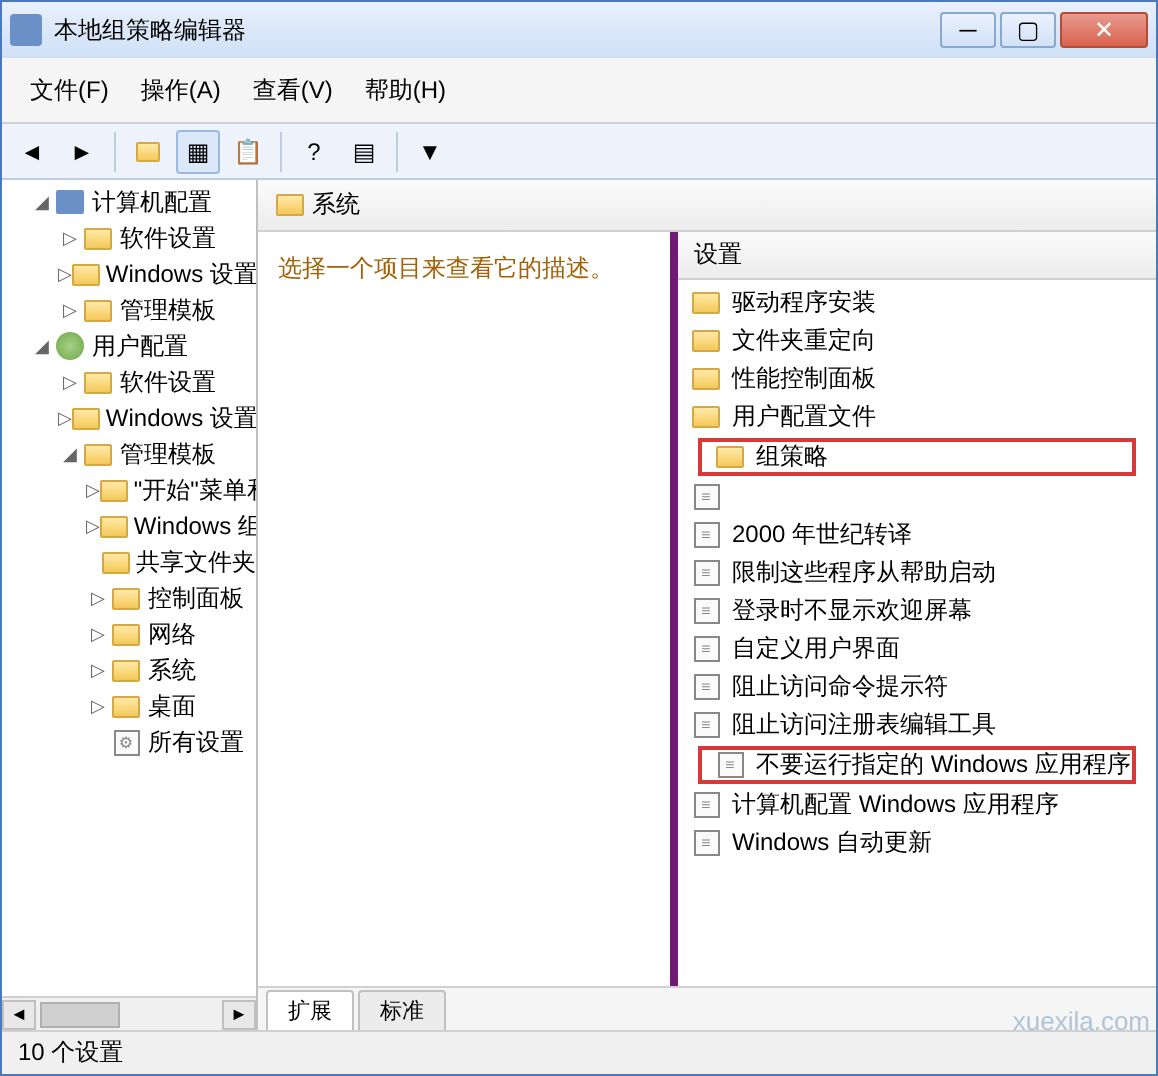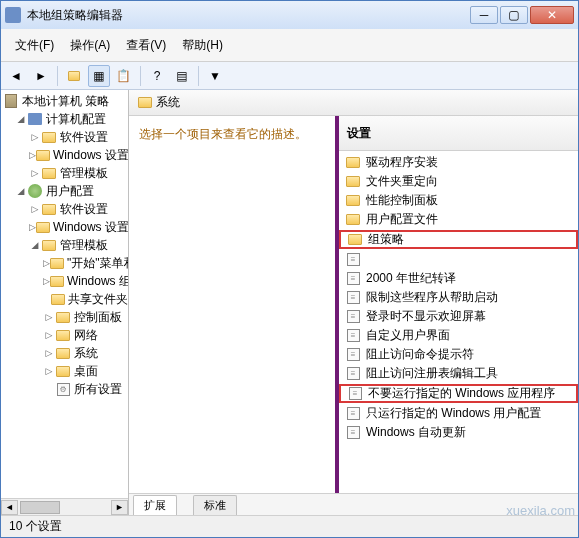--- a/index.html
+++ b/index.html
@@ -28,28 +28,28 @@
 .book-ico{width:12px;height:14px;background:linear-gradient(#c8b890,#a89870);border:1px solid #887858}
 .i1{padding-left:14px}.i2{padding-left:28px}.i3{padding-left:42px}
 .hscroll{position:absolute;bottom:0;left:0;right:0;height:17px;background:#f0f0f0;border-top:1px solid #d0d0d0;display:flex;align-items:center}
 .hscroll-btn{width:17px;height:15px;background:#e8e8e8;border:1px solid #c0c0c0;display:flex;align-items:center;justify-content:center;font-size:9px}
 .hscroll-thumb{width:40px;height:13px;background:#d0d0d0;border:1px solid #b0b0b0;margin-left:2px}
 .right-pane{flex:1;display:flex;flex-direction:column;background:#fff;position:relative}
 .header-row{height:26px;background:linear-gradient(#fbfbfb,#ececec);border-bottom:1px solid #d0d0d0;display:flex;align-items:center;padding-left:8px}
 .content-row{flex:1;display:flex;overflow:hidden}
 .desc-pane{width:210px;padding:10px;border-right:4px solid #701a75;color:#a16207}
 .list-pane{flex:1;overflow:auto;position:relative}
-.list-header{position:sticky;top:0;height:35px;background:linear-gradient(#fbfbfb,#ececec);border-bottom:1px solid #d0d0d0;display:flex;align-items:center;padding-left:8px;font-weight:bold}
+.list-header{position:sticky;top:0;height:24px;background:linear-gradient(#fbfbfb,#ececec);border-bottom:1px solid #d0d0d0;display:flex;align-items:center;padding-left:8px;font-weight:normal}
 .list-body{padding:2px 0}
 .list-row{display:flex;align-items:center;height:19px;padding-left:6px;cursor:default;white-space:nowrap}
 .list-ico{width:16px;height:14px;margin-right:5px;display:inline-flex;align-items:center;justify-content:center}
 .setting-ico{width:13px;height:13px;border:1px solid #888;background:#fafafa;display:flex;align-items:center;justify-content:center;font-size:8px;color:#888}
-.hl{border:2px solid #d93838;margin:1px 0}
+.hl{border:2px solid #d93838;margin:1px 10px}
 .tabs-row{height:22px;border-top:1px solid #d0d0d0;display:flex;align-items:flex-end;padding-left:4px;background:#f5f5f5}
-.tab{padding:2px 10px;border:1px solid #c0c0c0;border-bottom:none;background:#fff;margin-right:16px;border-radius:2px 2px 0 0;font-size:11px}
+.tab{padding:2px 10px;border:1px solid #c0c0c0;border-bottom:none;background:#fff;margin-right:2px;border-radius:2px 2px 0 0;font-size:11px}
 .tab.inactive{background:#ececec}
 .statusbar{height:22px;background:#f0f0f0;border-top:1px solid #d0d0d0;display:flex;align-items:center;padding:0 8px}
 .watermark{position:absolute;right:4px;bottom:20px;font-size:13px;color:#b0c4d8;}
 </style>
 </head>
 <body>
 
 <div class="window">
   <div class="titlebar">
     <div class="titlebar-icon"></div>
@@ -78,26 +78,20 @@
     <div class="tb-sep"></div>
     <div class="tb-btn">?</div>
     <div class="tb-btn">▤</div>
     <div class="tb-sep"></div>
     <div class="tb-btn">▼</div>
   </div>
 
   <div class="body">
     <div class="tree-pane">
       <div class="tree">
-        <div class="tree-row">
-            <span class="tree-ico">
-              <span class="book-ico"></span>
-            </span>
-            <span>本地计算机 策略</span>
-          </div>
         <div class="tree-row i1">
             <span class="tree-exp">◢</span>
             <span class="tree-ico">
               <span class="pc-ico"></span>
             </span>
             <span>计算机配置</span>
           </div>
         <div class="tree-row i2">
             <span class="tree-exp">▷</span>
             <span class="tree-ico">
@@ -300,21 +294,21 @@
               <div class="list-row hl">
                 <span class="list-ico">
                   <span class="setting-ico">≡</span>
                 </span>
                 <span>不要运行指定的 Windows 应用程序</span>
               </div>
               <div class="list-row">
                 <span class="list-ico">
                   <span class="setting-ico">≡</span>
                 </span>
-                <span>只运行指定的 Windows 用户配置</span>
+                <span>计算机配置 Windows 应用程序</span>
               </div>
               <div class="list-row">
                 <span class="list-ico">
                   <span class="setting-ico">≡</span>
                 </span>
                 <span>Windows 自动更新</span>
               </div>
             </div>
         </div>
       </div>

